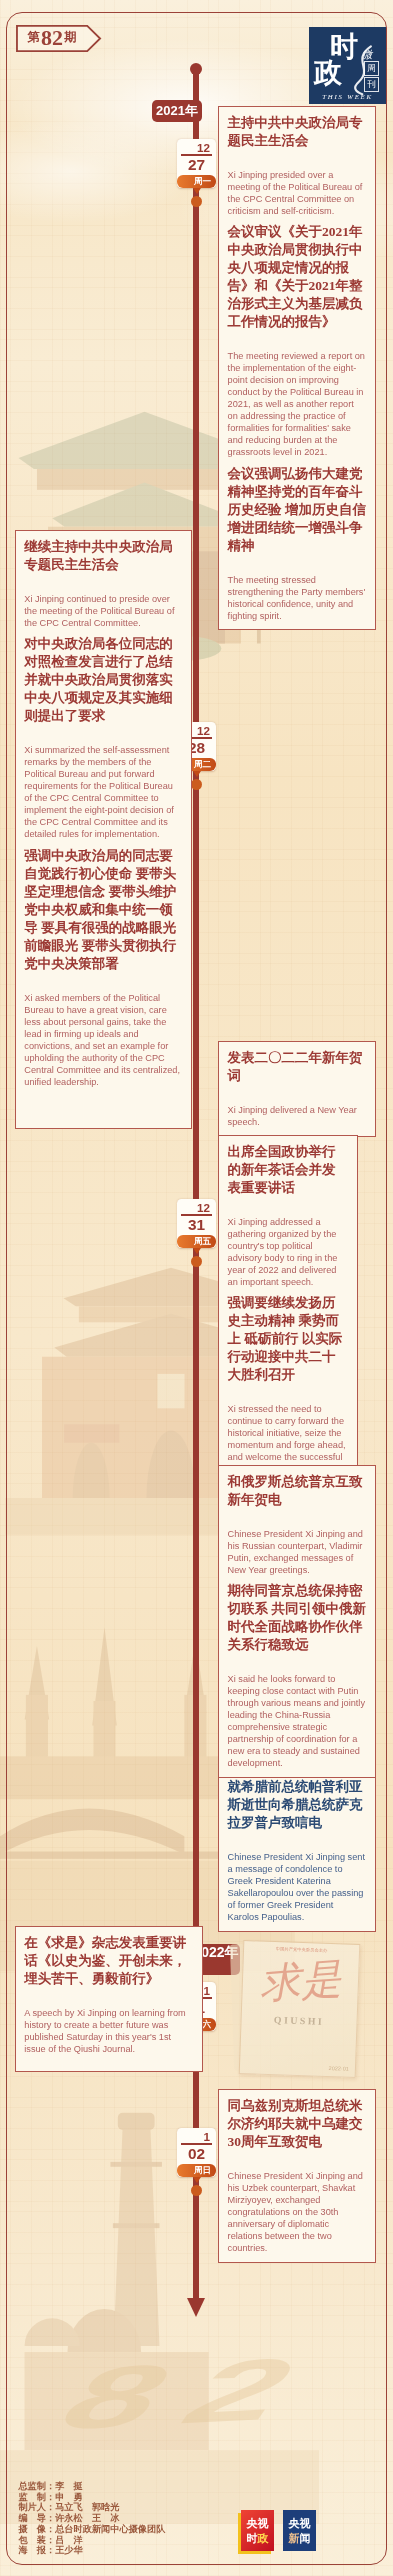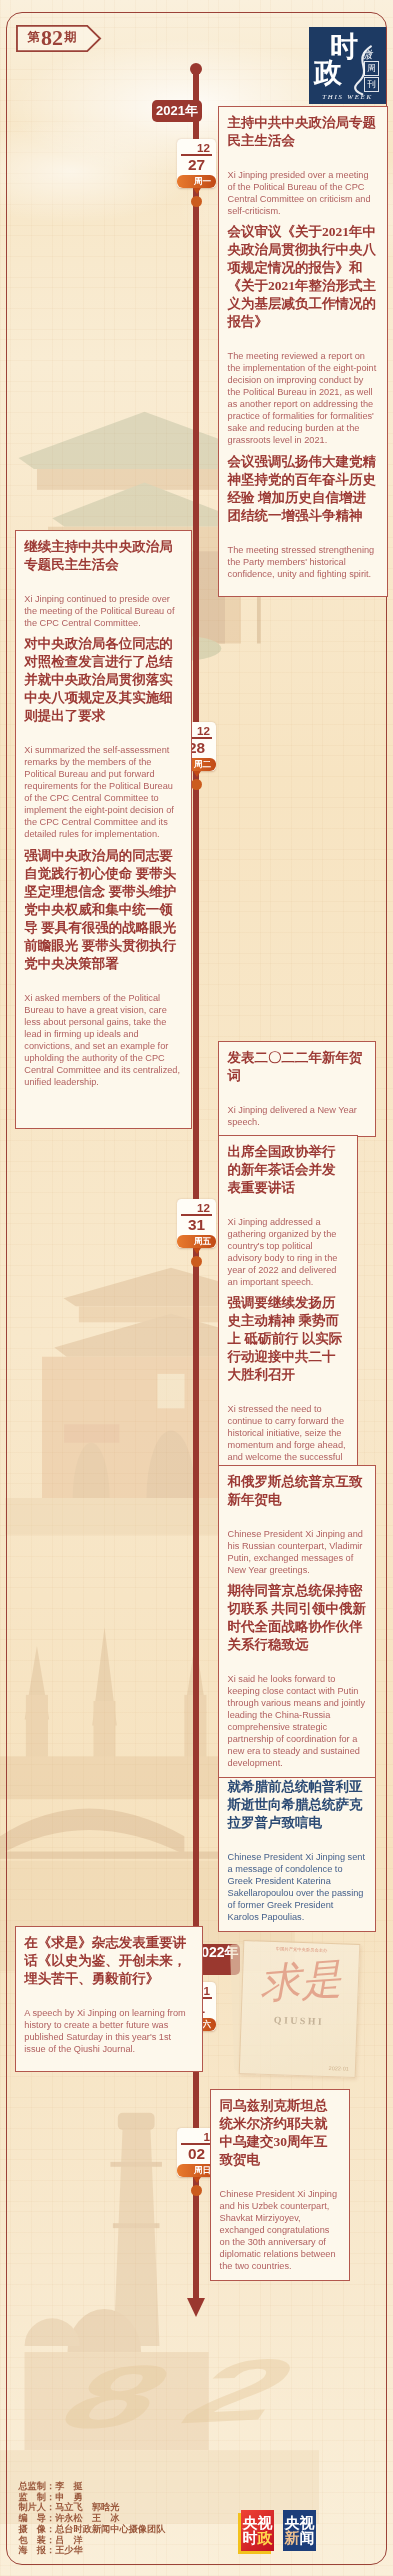--- a/index.html
+++ b/index.html
@@ -67,21 +67,21 @@
   .qiushi .big{position:absolute;top:11px;left:0;right:0;text-align:center;font-size:41px;font-family:"Liberation Serif","DejaVu Serif",serif;font-style:italic;color:rgba(198,58,38,.5);transform:rotate(-6deg);}
   .qiushi .en{position:absolute;top:72px;left:0;right:0;text-align:center;font-size:9.8px;letter-spacing:2.5px;font-family:"Liberation Serif","DejaVu Serif",serif;font-weight:bold;color:#b3a188;}
   .qiushi .no{position:absolute;right:6.1px;bottom:4.9px;font-size:5.5px;color:#c2a37e;}
 
   .watermark{position:absolute;left:0;top:2316px;width:393px;height:154px;line-height:154px;text-align:center;
     font-size:154px;font-weight:bold;color:#e4c79a;opacity:.42;letter-spacing:34px;
     transform:skewX(-40deg) scaleY(.58) rotate(-5deg);}
 
   .credits{position:absolute;left:18.4px;top:2481px;color:#9b5a3e;font-size:9.2px;line-height:10.7px;font-weight:600;}
 
-  .flogo{position:absolute;top:2510px;width:33px;height:41px;display:flex;flex-direction:column;align-items:center;justify-content:center;font-weight:bold;font-size:15px;line-height:14.7px;color:#fff;}
+  .flogo{position:absolute;top:2510px;width:33px;height:41px;display:flex;flex-direction:column;align-items:center;justify-content:center;font-weight:bold;font-size:11px;line-height:14.7px;color:#fff;}
   .flogo.red{left:241px;background:linear-gradient(135deg,#ef4434,#c01020);}
   .flogo-accent{position:absolute;left:238px;top:2513px;width:33px;height:41px;background:#f3c11d;}
   .flogo.blu{left:283px;background:#1d3e7a;}
   .gold{color:#ffd94d;} .tan{color:#eec08e;}
 
   .sil{position:absolute;pointer-events:none;}
 </style>
 </head>
 <body>
 
@@ -213,21 +213,21 @@
     <div class="m-box">
         <div class="m-month">1</div>
         <div class="m-divider"></div>
         <div class="m-day">02</div>
         <div class="m-weekday">周日</div>
       </div>
     <div class="m-pointer"></div>
       <div class="m-dot"></div>
   </div>
 
-  <div class="card" style="left:218px;top:106px;width:170px;min-height:491px">
+  <div class="card" style="left:218px;top:106px;width:158px;min-height:491px">
     <div class="sec">
         <div class="zh">主持中共中央政治局专题民主生活会</div>
         <div class="en">Xi Jinping presided over a meeting of the Political Bureau of the CPC Central Committee on criticism and self-criticism.</div>
       </div>
     <div class="sec">
         <div class="zh">会议审议《关于2021年中央政治局贯彻执行中央八项规定情况的报告》和《关于2021年整治形式主义为基层减负工作情况的报告》</div>
         <div class="en">The meeting reviewed a report on the implementation of the eight-point decision on improving conduct by the Political Bureau in 2021, as well as another report on addressing the practice of formalities for formalities' sake and reducing burden at the grassroots level in 2021.</div>
       </div>
     <div class="sec">
         <div class="zh">会议强调弘扬伟大建党精神坚持党的百年奋斗历史经验 增加历史自信增进团结统一增强斗争精神</div>
@@ -286,21 +286,21 @@
       </div>
   </div>
 
   <div class="card" style="left:14.7px;top:1926px;width:188px;min-height:146px">
     <div class="sec">
         <div class="zh">在《求是》杂志发表重要讲话《以史为鉴、开创未来，埋头苦干、勇毅前行》</div>
         <div class="en">A speech by Xi Jinping on learning from history to create a better future was published Saturday in this year's 1st issue of the Qiushi Journal.</div>
       </div>
   </div>
 
-  <div class="card" style="left:210px;top:2089px;width:140px;min-height:156px">
+  <div class="card" style="left:218px;top:2089px;width:158px;min-height:156px">
     <div class="sec">
         <div class="zh">同乌兹别克斯坦总统米尔济约耶夫就中乌建交30周年互致贺电</div>
         <div class="en">Chinese President Xi Jinping and his Uzbek counterpart, Shavkat Mirziyoyev, exchanged congratulations on the 30th anniversary of diplomatic relations between the two countries.</div>
       </div>
   </div>
 
   <div class="qiushi">
     <div class="back"></div>
     <div class="cover">
       <div class="pub">中国共产党中央委员会主办</div>

